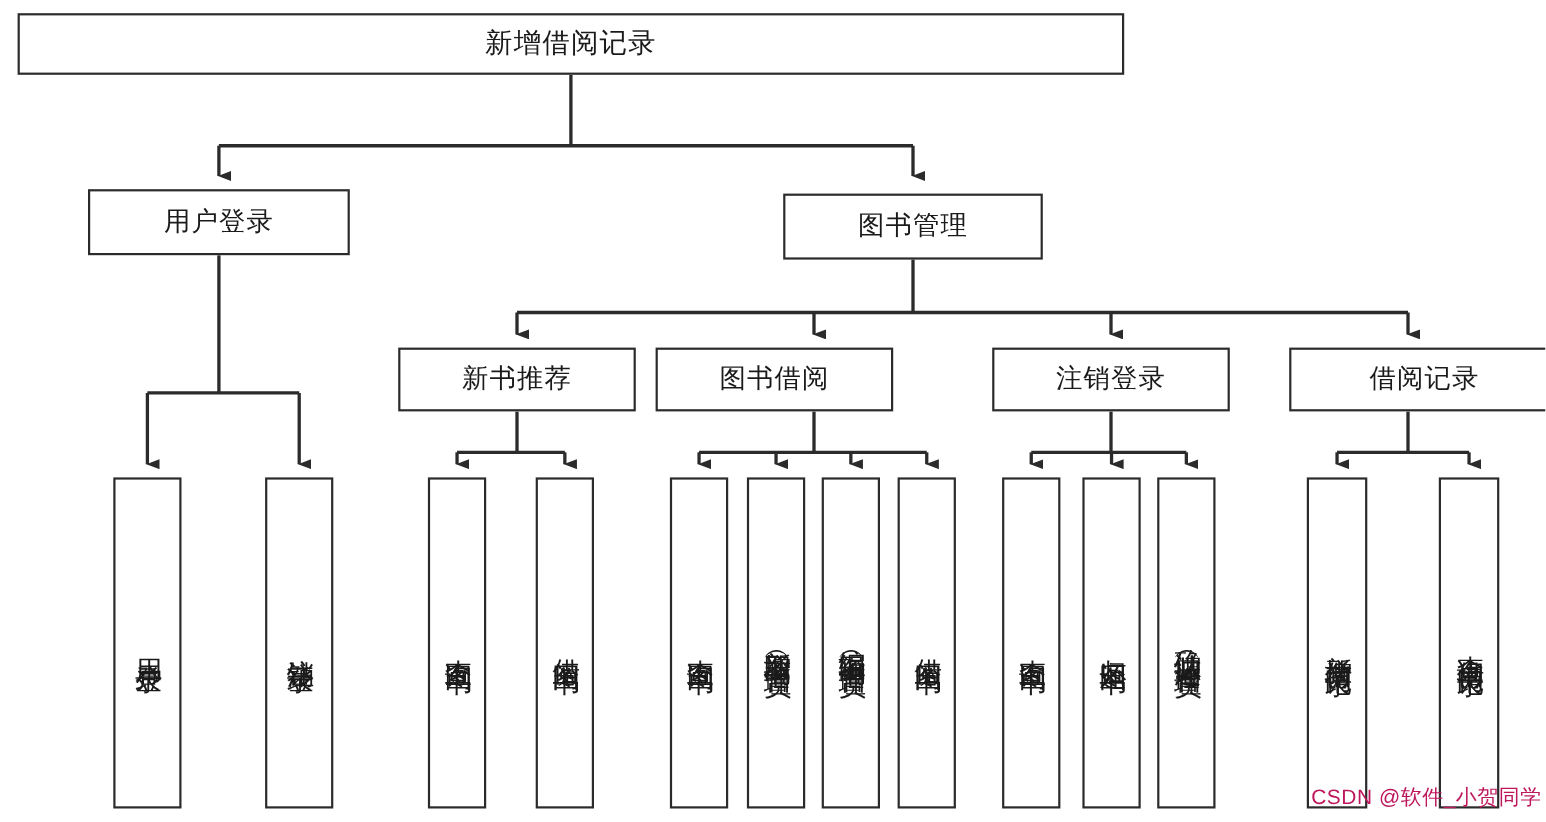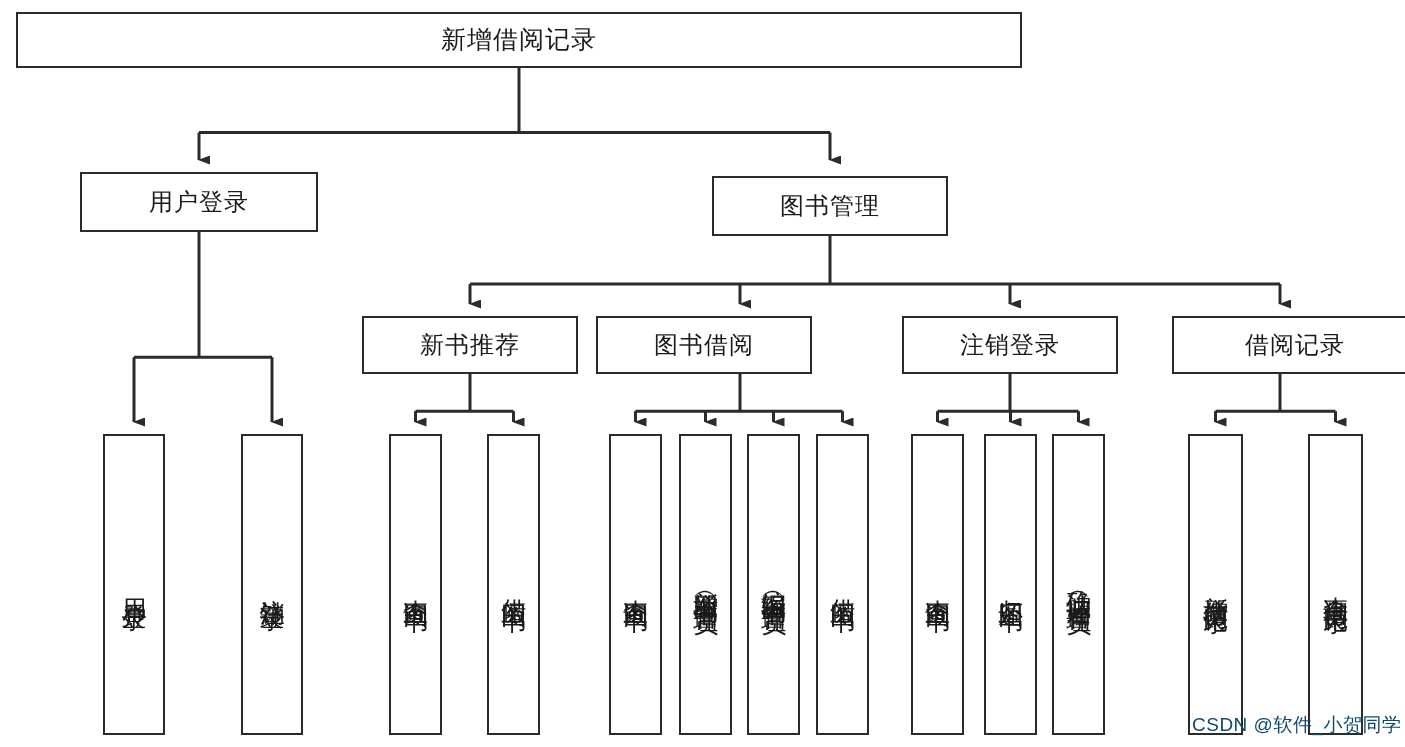--- a/index.html
+++ b/index.html
@@ -48,21 +48,21 @@
     letter-spacing: 3px;
     padding: 4px 0;
     align-items: center;
     justify-content: center;
   }
   .node.root {
     font-size: 25px;
   }
   .watermark {
     position: absolute;
-    color: #0c4a6e;
+    color: #be185d;
     font-size: 19px;
     white-space: nowrap;
     letter-spacing: 0.5px;
   }
 </style>
 </head>
 <body>
 
 <div id="canvas">
 

